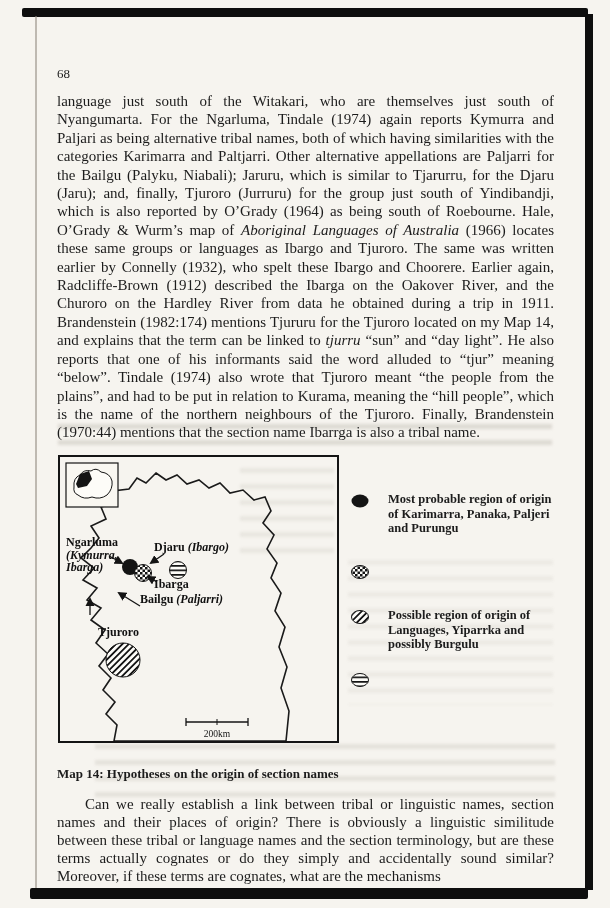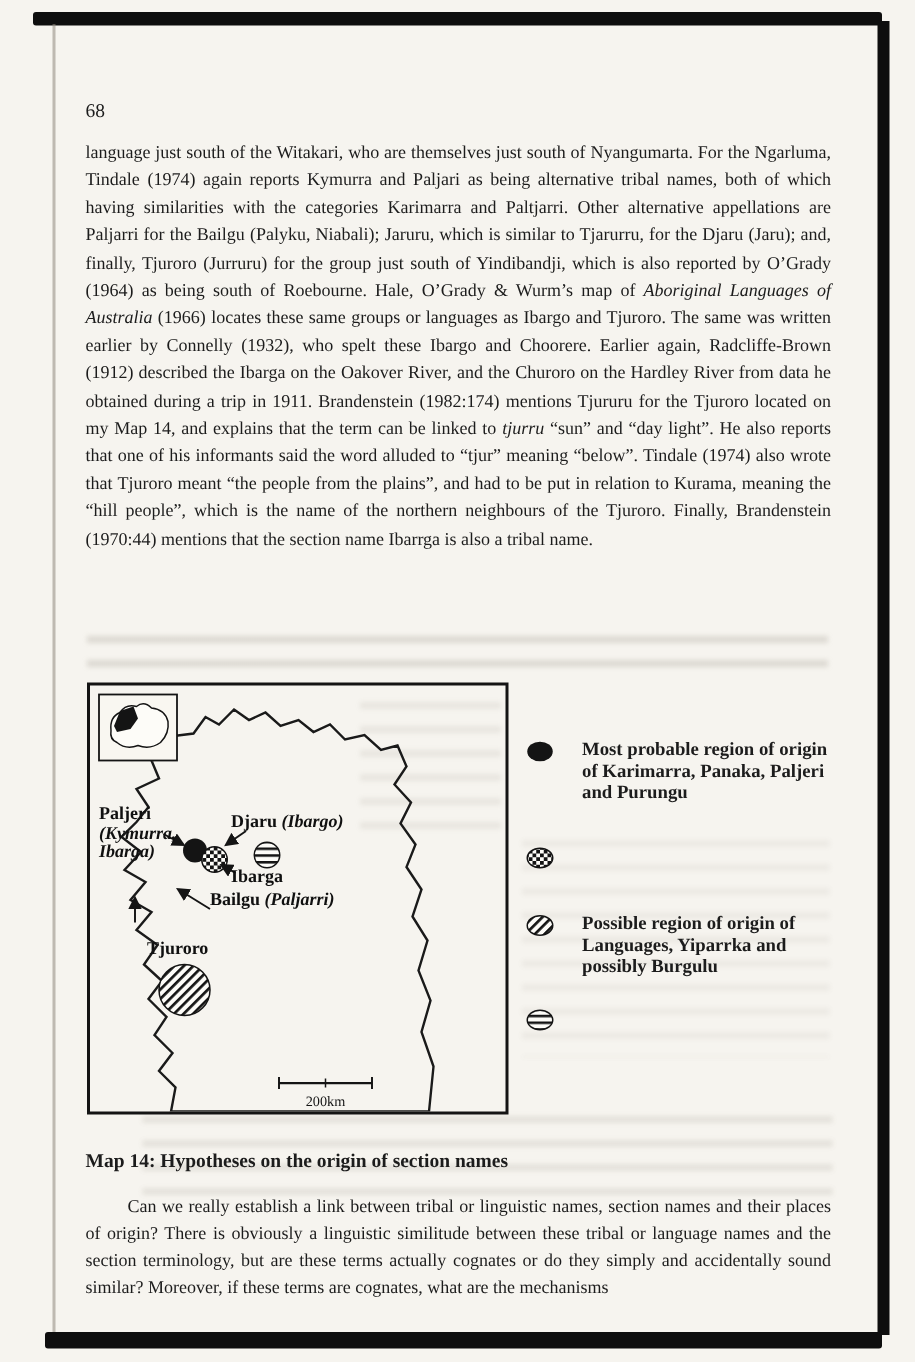--- a/index.html
+++ b/index.html
@@ -15,21 +15,21 @@
   .edge { position:absolute; background:#0e0e0e; z-index:4; }
   .edge-top { left:22px; top:8px; width:566px; height:9px; border-radius:2px; }
   .edge-bottom { left:30px; top:888px; width:558px; height:11px; border-radius:2px; }
   .edge-right { left:585px; top:14px; width:8px; height:876px; }
   .edge-left-line { position:absolute; left:35px; top:16px; width:2px; height:872px; background:#90897e; opacity:.55; z-index:4; }
 
   .pagenum { position:absolute; left:57px; top:66px; font-size:13px; z-index:2; }
 
   .para {
     position:absolute; left:57px; width:497px;
-    text-align:justify; font-size:12px; line-height:18.4px; z-index:2;
+    text-align:justify; font-size:15px; line-height:18.4px; z-index:2;
   }
   #para1 { top:92px; }
   #para2 { top:795px; line-height:18px; text-indent:28px; }
   .para em { font-style:italic; }
 
   
   .bleed {
     position:absolute; z-index:0;
     background:repeating-linear-gradient(180deg,
       rgba(122,114,99,0.20) 0px, rgba(122,114,99,0.20) 5px,
@@ -122,21 +122,21 @@
     </g>
 
     <g>
       <rect x="6" y="6" width="52" height="44" fill="#f9f7f1" stroke="#141414" stroke-width="1.2"></rect>
       <path d="M 14,30 Q 13,21 20,18 Q 24,12 31,14 Q 36,10 41,15 Q 50,16 52,24 Q 53,32 47,38 Q 40,43 32,40 Q 24,43 18,38 Q 13,36 14,30 Z" fill="#fdfcf8" stroke="#141414" stroke-width="1"></path>
       <path d="M 16,27 L 20,17 L 29,14 L 32,22 L 27,29 L 18,31 Z" fill="#141414"></path>
     </g>
   </svg>
 
   <div class="map-label" id="lbl-ngarluma" style="left:6px; top:79px;">
-    <span class="nm">Paljeri</span><em>(Kymurra, Ibarga)</em>
+    <span class="nm">Ngarluma</span><em>(Kymurra, Ibarga)</em>
   </div>
   <div class="map-label" style="left:94px; top:84px;">
     <span>Djaru</span> <em>(Ibargo)</em>
   </div>
   <div class="map-label" style="left:94px; top:121px;">
     <span>Ibarga</span>
   </div>
   <div class="map-label" style="left:80px; top:136px;">
     <span>Bailgu</span> <em>(Paljarri)</em>
   </div>

